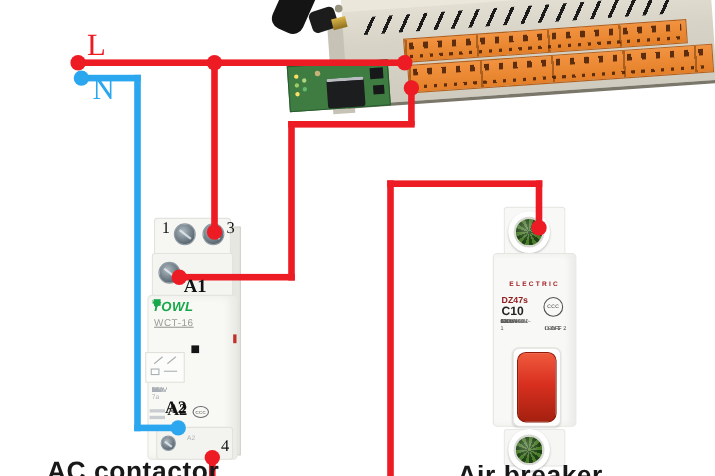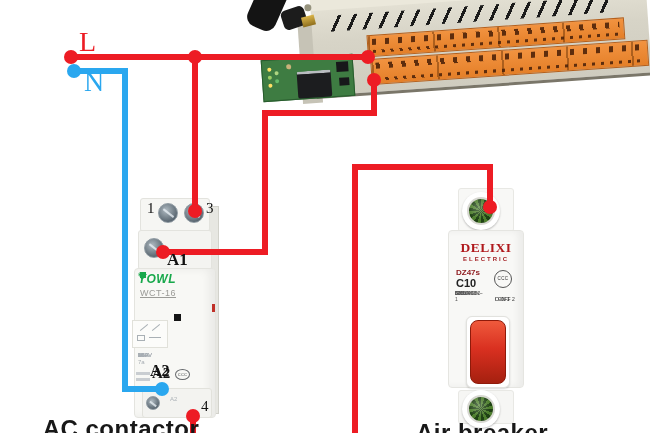--- a/index.html
+++ b/index.html
@@ -202,21 +202,20 @@
     <div class="ct-bottom"></div>
     <div class="ct-a2s">A2</div>
     <div class="screw" style="left:16px;top:200px;width:14px;height:14px;"></div>
   </div>
 
   <div id="breaker">
     <div class="bk-top"></div>
     <div class="ring" style="left:16px;top:8px;width:38px;height:38px;"></div>
     <div class="gscrew" style="left:21px;top:13px;width:28px;height:28px;"></div>
     <div class="bk-body"></div>
-    <div class="bk-brand">DELIXI</div>
     <div class="bk-electric">ELECTRIC</div>
     <div class="bk-model">DZ47s</div>
     <div class="bk-rating">C10</div>
     <div class="bk-cert">CCC</div>
     <div class="bk-specs">
       <div>50Hz</div>
       <div>230V/400V~</div>
       <div>6000A</div>
       <div>GB10963.1</div>
       <div>IEC60898-1</div>

